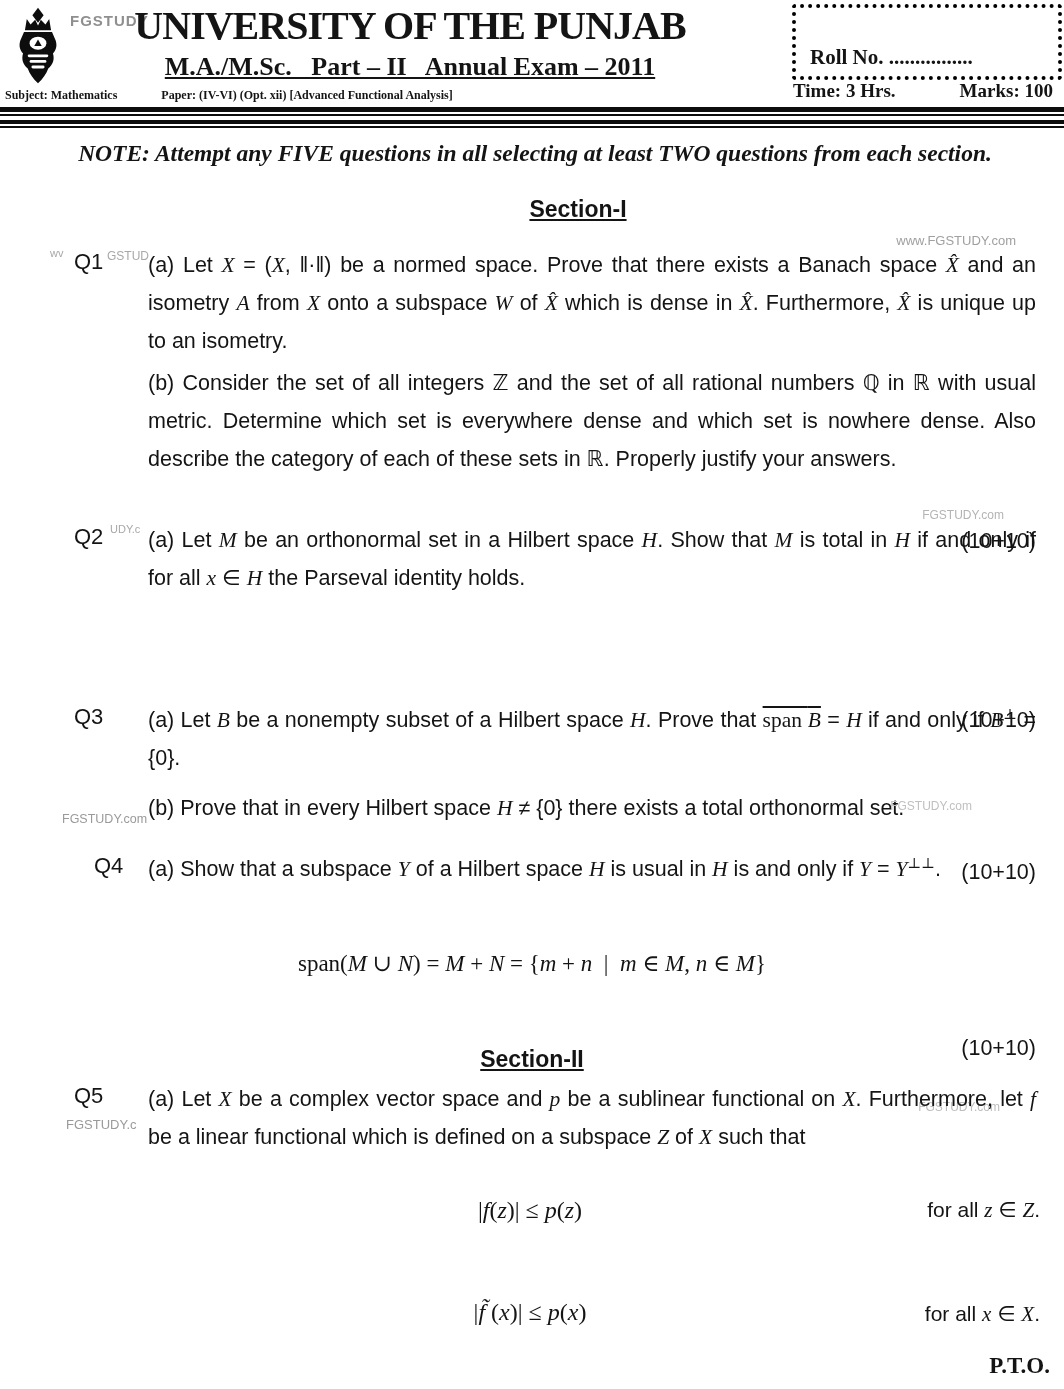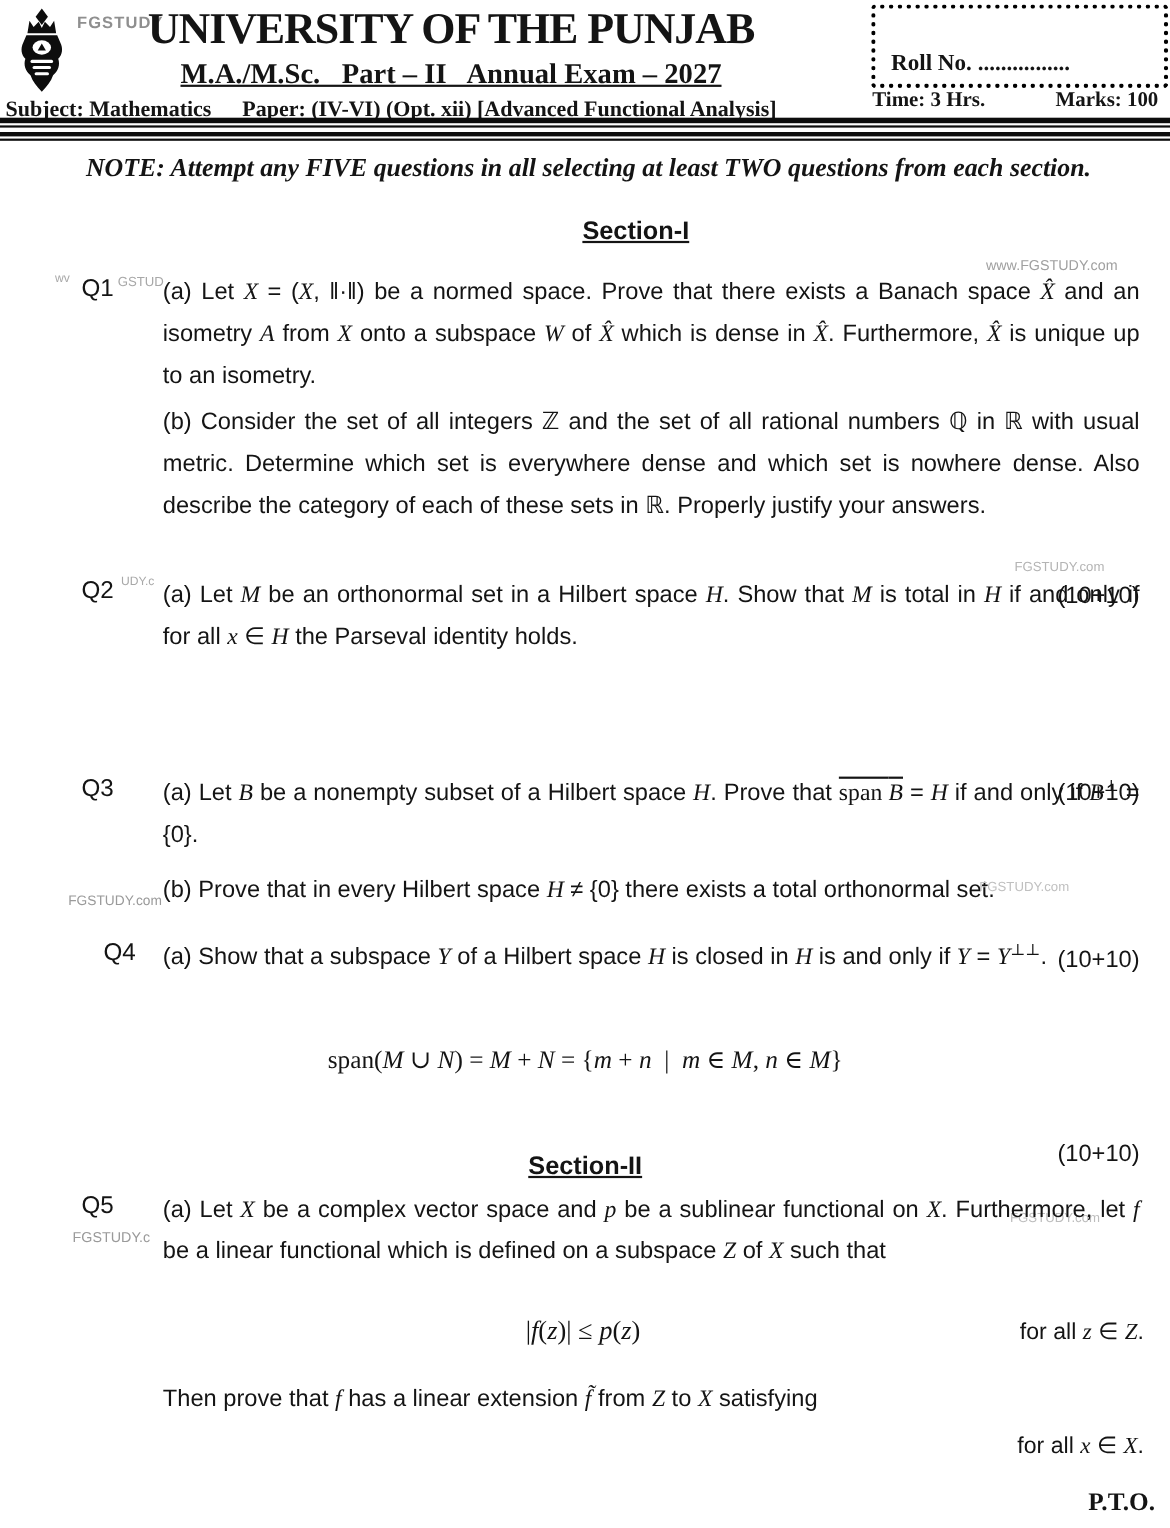--- a/index.html
+++ b/index.html
@@ -7,22 +7,22 @@
         font-family:"Liberation Sans","DejaVu Sans",sans-serif;color:#141414;}
 
   
   .logo{position:absolute;left:10px;top:6px;width:56px;height:80px;}
   .wm{position:absolute;color:#9a9a9a;font-family:"Liberation Sans",sans-serif;}
   .wm-top{left:70px;top:12px;font-size:15px;font-weight:bold;letter-spacing:1px;color:#8f8f8f;}
   .title{position:absolute;left:118px;top:2px;width:584px;margin:0;text-align:center;white-space:nowrap;
          font-family:"Liberation Serif","DejaVu Serif",serif;font-weight:bold;font-size:40px;letter-spacing:-1px;}
   .exam-line{position:absolute;left:118px;top:52px;width:584px;text-align:center;white-space:pre;
          font-family:"Liberation Serif","DejaVu Serif",serif;font-weight:bold;font-size:26px;text-decoration:underline;}
-  .subject-row{position:absolute;left:5px;top:88px;display:flex;gap:28px;white-space:pre;
-         font-family:"Liberation Serif","DejaVu Serif",serif;font-weight:bold;font-size:20px;}
+  .subject-row{position:absolute;left:5px;top:88px;display:flex;gap:44px;white-space:pre;
+         font-family:"Liberation Serif","DejaVu Serif",serif;font-weight:bold;font-size:12px;}
   .rollbox{position:absolute;left:792px;top:4px;width:244px;height:58px;border:4px dotted #000;border-radius:4px;
          display:flex;align-items:flex-end;padding:4px 4px 6px 14px;box-sizing:content-box;}
   .rollbox span{font-family:"Liberation Serif","DejaVu Serif",serif;font-weight:bold;font-size:21px;white-space:pre;}
   .time-marks{position:absolute;left:793px;top:80px;width:260px;display:flex;justify-content:space-between;
          font-family:"Liberation Serif","DejaVu Serif",serif;font-weight:bold;font-size:19px;}
   .rules{position:absolute;left:0;top:107px;width:1064px;}
   .rules div{background:#0d0d0d;}
   .r1{height:5px;margin-bottom:2px;}
   .r2{height:2px;margin-bottom:4px;}
   .r3{height:4px;margin-bottom:2px;}
@@ -72,21 +72,21 @@
       <rect x="23" y="63" width="14" height="3" rx="1.5"></rect>
     </g>
     <g fill="#0d0d0d">
       <path d="M26,42 l4,-7 l4,7 z"></path>
     </g>
   </svg>
 
   <div class="wm wm-top">FGSTUDY</div>
 
   <h1 class="title">UNIVERSITY OF THE PUNJAB</h1>
-  <div class="exam-line">M.A./M.Sc.   Part – II   Annual Exam – 2027</div>
+  <div class="exam-line">M.A./M.Sc.   Part – II   Annual Exam – 2011</div>
 
   <div class="subject-row">
     <span>Subject: Mathematics</span>
     <span>Paper: (IV-VI) (Opt. xii) [Advanced Functional Analysis]</span>
   </div>
 
   <div class="rollbox">
     <span>Roll No. ................</span>
   </div>
 
@@ -121,30 +121,30 @@
   <div class="marks" style="top:660px;">(10+10)</div>
 
   <div class="qnum" style="top:704px;">Q3</div>
   <p class="qpara" style="top:701px;"><span>(a) Let </span><span class="it">B</span><span> be a nonempty subset of a Hilbert space </span><span class="it">H</span><span>. Prove that </span><span class="ov rm">span </span><span class="ov it">B</span><span> = </span><span class="it">H</span><span> if and only if </span><span class="it">B</span><span class="sup">⊥</span><span> = {0}.</span></p>
   <p class="qpara single" style="top:789px;"><span>(b) Prove that in every Hilbert space </span><span class="it">H</span><span> ≠ {0} there exists a total orthonormal set.</span></p>
   <div class="wm" style="left:62px;top:812px;font-size:12.5px;color:#9a9a9a;">FGSTUDY.com</div>
   <div class="wm wm-frag" style="right:92px;top:799px;color:#c0c0c0;">FGSTUDY.com</div>
   <div class="marks" style="top:812px;">(10+10)</div>
 
   <div class="qnum" style="top:853px;margin-left:20px;">Q4</div>
-  <p class="qpara single" style="top:850px;"><span>(a) Show that a subspace </span><span class="it">Y</span><span> of a Hilbert space </span><span class="it">H</span><span> is closed in </span><span class="it">H</span><span> is and only if </span><span class="it">Y</span><span> = </span><span class="it">Y</span><span class="sup">⊥⊥</span><span>.</span></p>
+  <p class="qpara single" style="top:850px;"><span>(a) Show that a subspace </span><span class="it">Y</span><span> of a Hilbert space </span><span class="it">H</span><span> is usual in </span><span class="it">H</span><span> is and only if </span><span class="it">Y</span><span> = </span><span class="it">Y</span><span class="sup">⊥⊥</span><span>.</span></p>
   <div class="eq" style="top:950px;"><span class="rm">span(</span><span class="it">M</span><span class="rm"> ∪ </span><span class="it">N</span><span class="rm">) = </span><span class="it">M</span><span class="rm"> + </span><span class="it">N</span><span class="rm"> = {</span><span class="it">m</span><span class="rm"> + </span><span class="it">n</span><span class="rm"> &nbsp;|&nbsp;  </span><span class="it">m</span><span class="rm"> ∈ </span><span class="it">M</span><span class="rm">, </span><span class="it">n</span><span class="rm"> ∈ </span><span class="it">M</span><span class="rm">}</span></div>
   <div class="marks" style="top:988px;">(10+10)</div>
 
   <div class="sec sec2">Section-II</div>
 
   <div class="qnum" style="top:1083px;">Q5</div>
   <div class="wm wm-frag" style="right:64px;top:1100px;color:#bdbdbd;">FGSTUDY.com</div>
   <p class="qpara" style="top:1080px;"><span>(a) Let </span><span class="it">X</span><span> be a complex vector space and </span><span class="it">p</span><span> be a sublinear functional on </span><span class="it">X</span><span>. Furthermore, let </span><span class="it">f</span><span> be a linear functional which is defined on a subspace </span><span class="it">Z</span><span> of </span><span class="it">X</span><span> such that</span></p>
   <div class="wm" style="left:66px;top:1117px;font-size:13px;color:#9a9a9a;">FGSTUDY.c</div>
   <div class="eq5" style="top:1196px;"><span class="rm">|</span><span class="it">f</span><span class="rm">(</span><span class="it">z</span><span class="rm">)| ≤ </span><span class="it">p</span><span class="rm">(</span><span class="it">z</span><span class="rm">)</span></div>
   <div class="side" style="top:1198px;"><span>for all </span><span class="it">z</span><span> ∈ </span><span class="it">Z</span><span>.</span></div>
-  <p class="qpara single" style="top:1252px;"><span>Then prove that </span><span class="it">f</span><span> has a linear extension </span><span class="it">f̃</span><span> from </span><span class="it">Z</span><span> to </span><span class="it">X</span><span> satisfying</span></p>
+  <div class="eq5" style="top:1298px;"><span class="rm">|</span><span class="it">f̃</span><span class="rm"> (</span><span class="it">x</span><span class="rm">)| ≤ </span><span class="it">p</span><span class="rm">(</span><span class="it">x</span><span class="rm">)</span></div>
   <div class="side" style="top:1302px;"><span>for all </span><span class="it">x</span><span> ∈ </span><span class="it">X</span><span>.</span></div>
 
   <div class="pto">P.T.O.</div>
 
 </div>
 
 </body></html>

